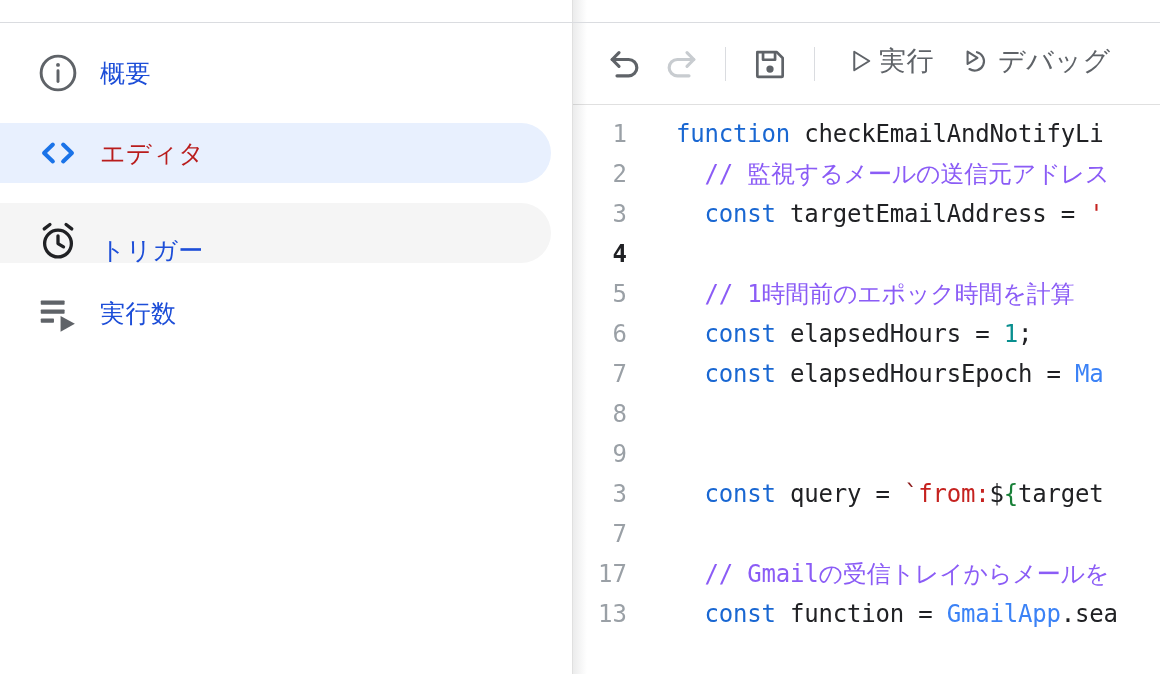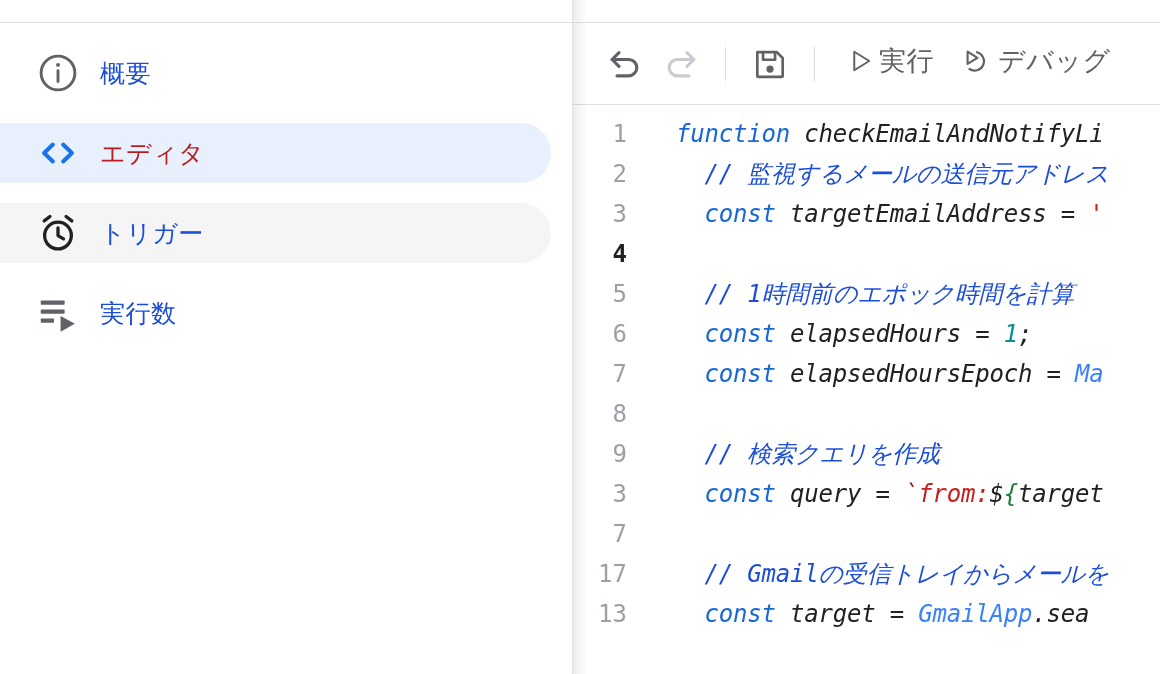--- a/index.html
+++ b/index.html
@@ -59,21 +59,21 @@
     letter-spacing: .5px;
     line-height: 1;
     padding-left: 20px;
     white-space: nowrap;
   }
   .nav-item.selected {
     background: #e8f0fe;
   }
   .nav-item.selected .nav-label { color: #b91c1c; }
   .nav-item.selected .nav-icon { color: #1a73e8; }
-  .nav-item.hovered { background: #f5f5f5; }
+  .nav-item.hovered { background: #f5f5f5; align-items: flex-end; }
   .nav-item.hovered .nav-icon { color: #202124; }
 
   
   .editor-pane {
     flex: 1 1 auto;
     height: 674px;
     position: relative;
     background: #ffffff;
     overflow: hidden;
   }
@@ -158,39 +158,38 @@
     user-select: none;
   }
   .code-row.active .ln { color: #202124; font-weight: 600; }
   .code-row .codetext {
     font-size: 24px;
     color: #202124;
     white-space: pre;
     letter-spacing: -0.2px;
     line-height: 40px;
     padding-left: 21px;
-    font-style: italic;
   }
   .active-band {
     position: absolute;
     left: 694px;
     right: 0;
     height: 40px;
     background: #f6f7f8;
     border-top: 1px solid #e8eaed;
     border-bottom: 1px solid #e8eaed;
     z-index: 1;
     pointer-events: none;
   }
   .code-rows { position: relative; z-index: 3; padding-top: 8px;}
 
   
   .t-key { color: #1967d2; }
   .t-plain { color: #202124; }
-  .t-com { color: #1d4ed8; }
+  .t-com { color: #8b5cf6; }
   .t-num { color: #098f8f; }
   .t-cls { color: #3b82f6; }
   .t-str { color: #c5221f; }
   .t-tpl { color: #8b1a1a; }
   .t-interp { color: #188038; }
 </style>
 </head>
 <body>
 
 <div id="app">
@@ -330,36 +329,35 @@
           <div class="code-row">
             <span class="ln">7</span>
             <span class="codetext"><span class="t-plain">  </span><span class="t-key">const</span><span class="t-plain"> elapsedHoursEpoch = </span><span class="t-cls">Ma</span></span>
           </div>
           <div class="code-row">
             <span class="ln">8</span>
             <span class="codetext"></span>
           </div>
           <div class="code-row">
             <span class="ln">9</span>
-            <span class="codetext"><span class="t-com">  // 検索クエリを作成</span></span>
           </div>
           <div class="code-row">
             <span class="ln">3</span>
             <span class="codetext"><span class="t-plain">  </span><span class="t-key">const</span><span class="t-plain"> query = </span><span class="t-tpl">`</span><span class="t-str">from:</span><span class="t-plain">$</span><span class="t-interp">{</span><span class="t-plain">target</span></span>
           </div>
           <div class="code-row">
             <span class="ln">7</span>
             <span class="codetext"></span>
           </div>
           <div class="code-row">
             <span class="ln">17</span>
             <span class="codetext"><span class="t-com">  // Gmailの受信トレイからメールを</span></span>
           </div>
           <div class="code-row">
             <span class="ln">13</span>
-            <span class="codetext"><span class="t-plain">  </span><span class="t-key">const</span><span class="t-plain"> target = </span><span class="t-cls">GmailApp</span><span class="t-plain">.sea</span></span>
+            <span class="codetext"><span class="t-plain">  </span><span class="t-key">const</span><span class="t-plain"> function = </span><span class="t-cls">GmailApp</span><span class="t-plain">.sea</span></span>
           </div>
         </div>
     </div>
 
   </section>
 
 </div>
 
 </body></html>

